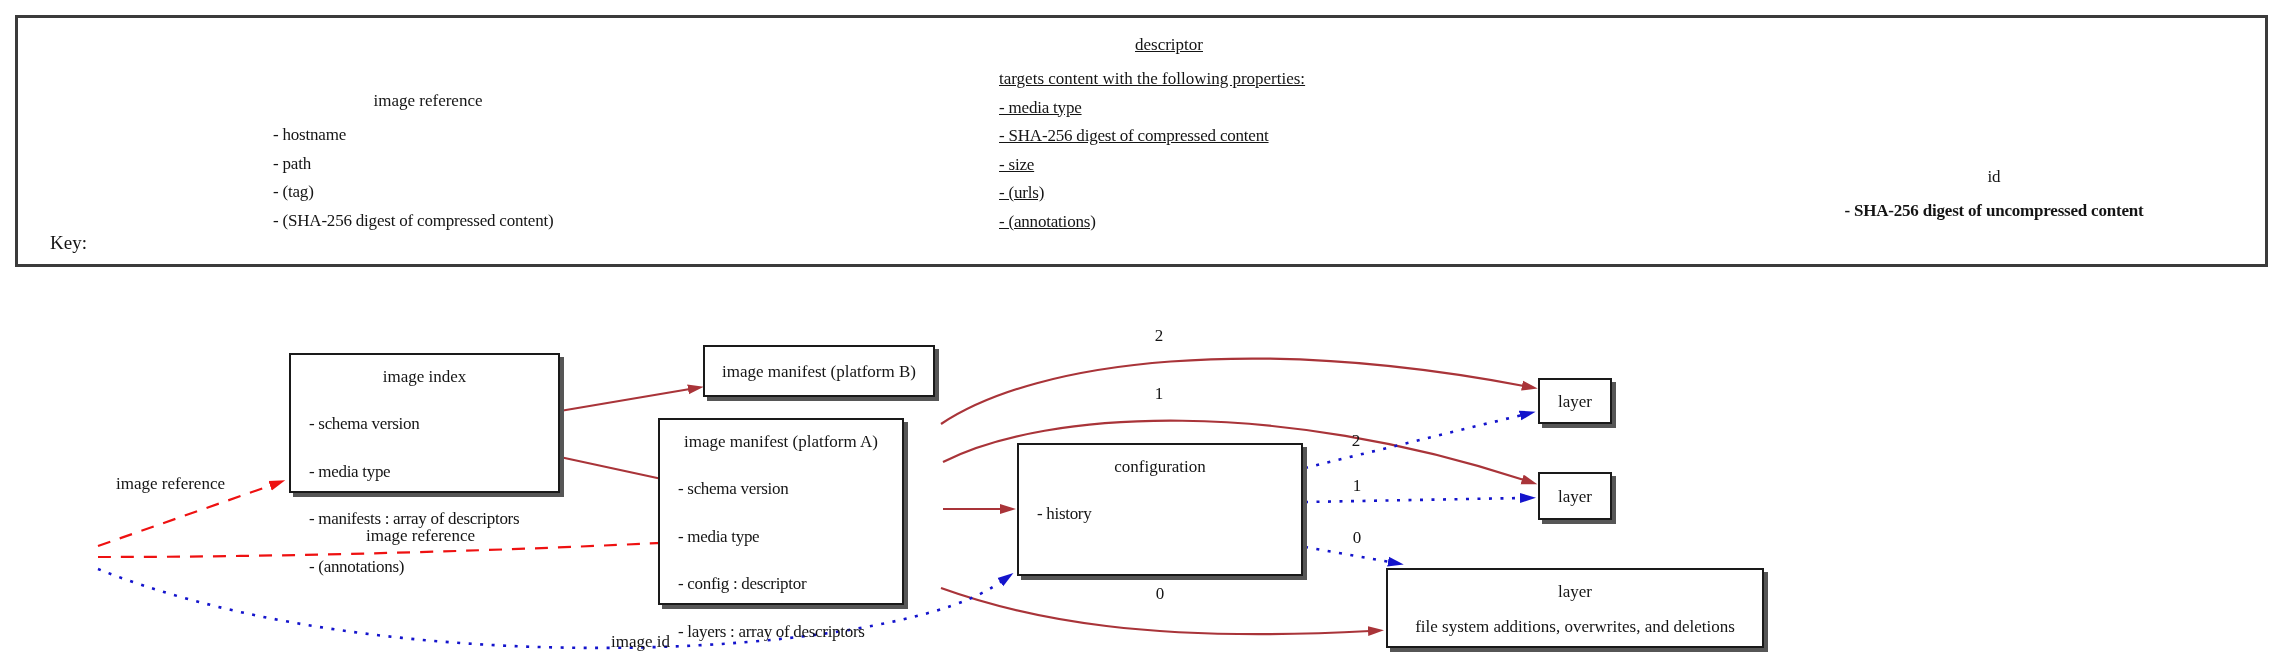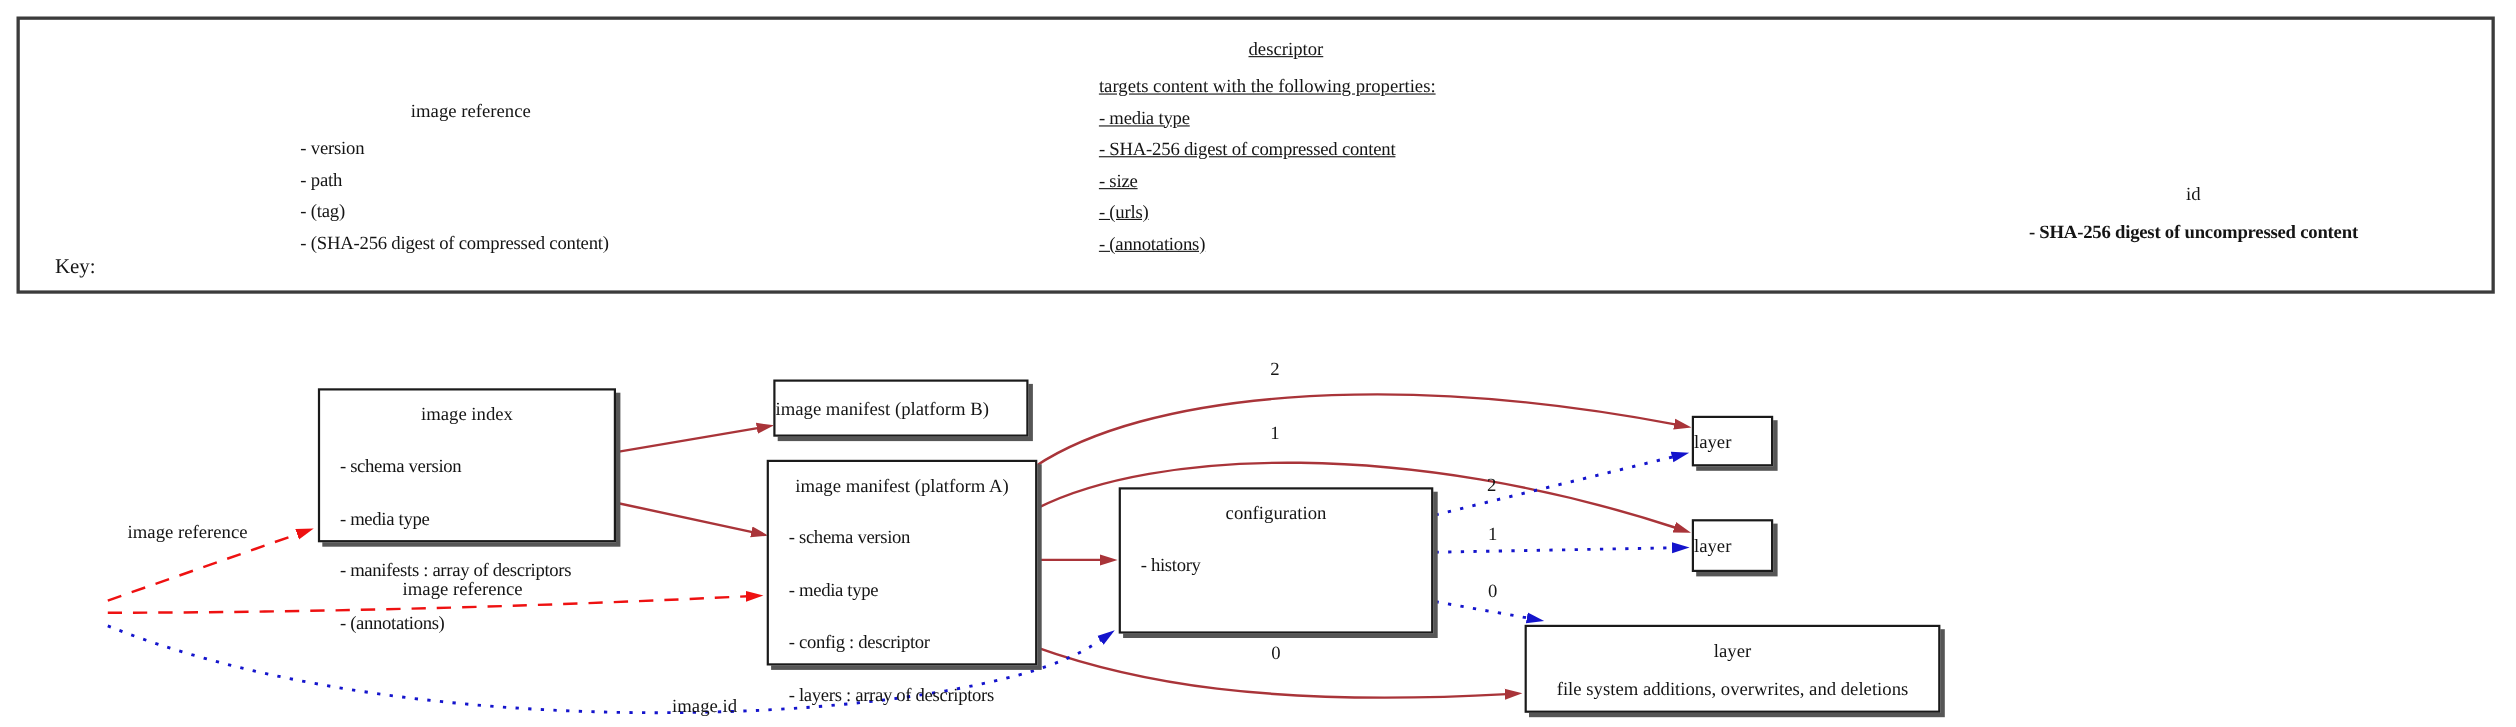--- a/index.html
+++ b/index.html
@@ -28,21 +28,21 @@
 
   
   .node{
     position:absolute;background:#ffffff;border:2px solid #1a1a1a;
     box-sizing:border-box;box-shadow:4px 4px 0 #565656;font-size:17px;
   }
   .node-title{text-align:center;line-height:27px;padding-top:8px;white-space:nowrap;}
   .node-title.solo{padding-top:0;}
   .node-items{margin-top:6px;}
   .node-item{line-height:27.5px;padding-left:18px;white-space:nowrap;letter-spacing:-0.3px;margin-top:20px;}
-  .vcenter{display:flex;align-items:center;}
+  .vcenter{display:flex;align-items:center;justify-content:center;}
   .node-subtitle{text-align:center;line-height:27px;margin-top:8px;white-space:nowrap;}
 
   
   .edge-label{position:absolute;font-size:17px;white-space:nowrap;}
   .num{width:18px;text-align:center;}
 </style>
 </head>
 <body>
 
 <div id="canvas">
@@ -78,21 +78,21 @@
     <path d="M1305 468 L1522 415" fill="none" stroke-width="2.6" stroke-dasharray="3 8.5" marker-end="url(#arrBlue)" stroke="#1414cc"></path>
     <path d="M1305 502 L1522 498" fill="none" stroke-width="2.6" stroke-dasharray="3 8.5" marker-end="url(#arrBlue)" stroke="#1414cc"></path>
     <path d="M1305 547 L1390 562" fill="none" stroke-width="2.6" stroke-dasharray="3 8.5" marker-end="url(#arrBlue)" stroke="#1414cc"></path>
   </svg>
 
   <div class="key-box">
     <span class="key-label">Key:</span>
 
     <div class="key-section" style="left:255px;top:69px;width:310px;">
       <div class="key-title gap">image reference</div>
-      <div class="key-item">- version</div>
+      <div class="key-item">- hostname</div>
       <div class="key-item">- path</div>
       <div class="key-item">- (tag)</div>
       <div class="key-item">- (SHA-256 digest of compressed content)</div>
     </div>
 
     <div class="key-section" style="left:981px;top:13px;width:340px;text-decoration:underline;">
       <div class="key-title gap">descriptor</div>
       <div class="key-intro">targets content with the following properties:</div>
       <div class="key-item">- media type</div>
       <div class="key-item">- SHA-256 digest of compressed content</div>
@@ -114,21 +114,21 @@
       <div class="node-item">- media type</div>
       <div class="node-item">- manifests : array of descriptors</div>
       <div class="node-item">- (annotations)</div>
     </div>
   </div>
 
   <div class="node vcenter" style="left:703px;top:345px;width:232px;height:52px;">
     <div class="node-title solo">image manifest (platform B)</div>
   </div>
 
-  <div class="node" style="left:697px;top:418px;width:246px;height:187px;">
+  <div class="node" style="left:658px;top:418px;width:246px;height:187px;">
     <div class="node-title">image manifest (platform A)</div>
     <div class="node-items">
       <div class="node-item">- schema version</div>
       <div class="node-item">- media type</div>
       <div class="node-item">- config : descriptor</div>
       <div class="node-item">- layers : array of descriptors</div>
       <div class="node-item">- (annotations)</div>
     </div>
   </div>
 

